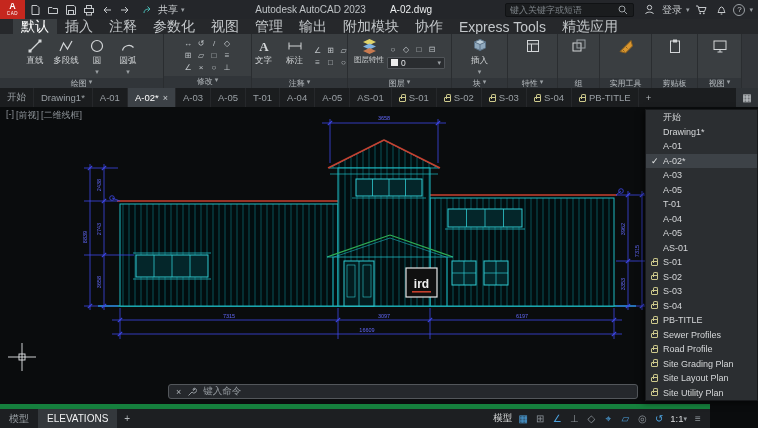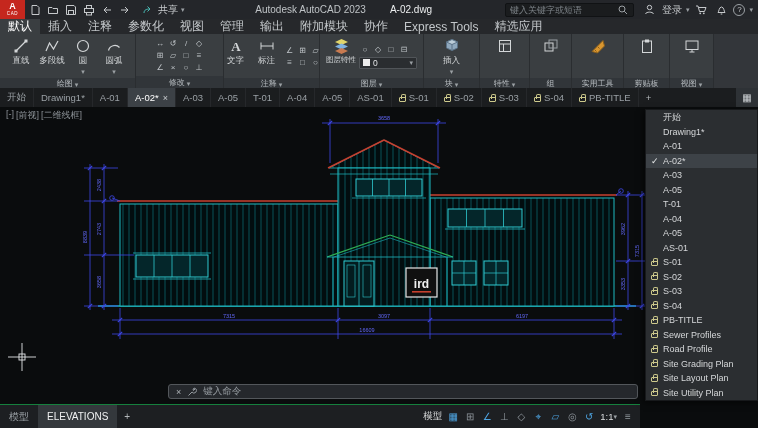--- a/index.html
+++ b/index.html
@@ -16,29 +16,29 @@
   .mid{flex:1;display:flex;justify-content:center;min-width:0}
   .title-mid{display:flex;gap:24px;white-space:nowrap}
   .app-t{color:#bfc3c6}.doc-t{color:#eceeef}
   .search{display:flex;align-items:center;background:#1a1c1e;border:1px solid #101214;border-radius:2px;height:14px;padding:0 4px;gap:4px;margin:0 6px}
   .search input{background:transparent;border:none;outline:none;color:#d8dadc;font-size:9px;width:104px;font-family:Liberation Sans, sans-serif}
   .search input::placeholder{color:#7c8287}
   .trg{display:flex;align-items:center;gap:4px}
   .help{width:12px;height:12px;border:1px solid #9ba0a4;border-radius:50%;display:flex;align-items:center;justify-content:center;font-size:8px;color:#c6c9cc}
 
   
-  .rtabs{height:15px;background:#26282b;display:flex;align-items:stretch;padding-left:0;font-size:12px}
+  .rtabs{height:15px;background:#26282b;display:flex;align-items:stretch;padding-left:13px;font-size:14px}
   .rtab{display:flex;align-items:center;padding:0 8px;color:#c3c7ca;white-space:nowrap}
   .rtab.act{background:#3a3e41;color:#fff}
 
   
   .ribbon{height:54px;background:#33363a;display:flex;align-items:stretch;overflow:hidden}
   .panel{display:flex;flex-direction:column;border-right:1px solid #2a2d30;background:#3a3e41;flex:none}
   .pbody{flex:1;display:flex;align-items:center;justify-content:center;padding:1px 3px;gap:3px}
-  .plabel{height:12px;background:#313539;color:#b4b9bd;font-size:8px;display:flex;align-items:flex-end;justify-content:center;gap:2px;white-space:nowrap}
+  .plabel{height:12px;background:#313539;color:#b4b9bd;font-size:8px;display:flex;align-items:flex-start;justify-content:center;gap:2px;white-space:nowrap}
   .bb{display:flex;flex-direction:column;align-items:center;justify-content:flex-start;gap:1px;font-size:8.5px;color:#d3d6d8;min-width:28px;padding-top:3px;height:42px;white-space:nowrap}
   .mini{display:grid;gap:1px;font-size:8px;color:#bfc4c8}
   .mini span{width:12px;height:11px;display:flex;align-items:center;justify-content:center}
   .m3{grid-template-columns:repeat(4,12px)}
   .m2{grid-template-columns:repeat(3,12px)}
   .lcol{display:flex;flex-direction:column;gap:2px;justify-content:center}
   .lrow{display:flex;gap:1px}
   .layer-field{width:58px;height:12px;background:#2a2d30;border:1px solid #515559;border-radius:1px;display:flex;align-items:center;gap:3px;padding:0 3px;font-size:8.5px;color:#e3e5e7}
   .chip{width:7px;height:7px;background:#ececec;flex:none}
   .layer-field .caret{margin-left:auto}
@@ -65,21 +65,21 @@
   .cmd .cx{color:#aeb3b7;font-size:9px}
 
   
   .dd{position:absolute;right:0;top:109px;width:113px;background:#2b2e31;border:1px solid #17191b;box-shadow:-2px 2px 6px rgba(0,0,0,.55);z-index:4}
   .orow{display:flex;align-items:center;height:14.5px;padding:0 5px;font-size:9px;color:#d5d7d9;white-space:nowrap;overflow:hidden}
   .orow.sel{background:#3d4247}
   .orow .ic{width:12px;flex:none;display:flex;align-items:center}
   .orow .lk{margin-top:2px}
 
   
-  .sb{position:absolute;left:0;top:404px;width:640px;height:24px;background:#1d1f22;display:flex;align-items:stretch;font-size:10px;border-top:1px solid #15803d}
+  .sb{position:absolute;left:0;top:404px;width:710px;height:24px;background:#1d1f22;display:flex;align-items:stretch;font-size:10px;border-top:5px solid #15803d}
   .ltab{display:flex;align-items:center;padding:0 9px;color:#9aa0a5;white-space:nowrap}
   .ltab.act{background:#34383c;color:#f0f1f2}
   .lplus{display:flex;align-items:center;padding:0 7px;color:#b4b8bb}
   .sr{margin-left:auto;display:flex;align-items:center;gap:1px;padding-right:4px}
   .si{min-width:16px;height:17px;display:flex;align-items:center;justify-content:center;border-radius:2px;font-size:10px;color:#8e959b;padding:0 2px;white-space:nowrap}
   .si.on{color:#4da3e0}
   .si.txt{color:#dadcdd;font-size:9.5px}
 </style>
 </head>
 <body>
@@ -184,21 +184,21 @@
     <div class="rtab">管理</div>
     <div class="rtab">输出</div>
     <div class="rtab">附加模块</div>
     <div class="rtab">协作</div>
     <div class="rtab">Express Tools</div>
     <div class="rtab">精选应用</div>
   </div>
 
   <div class="ribbon">
 
-    <div class="panel" style="width:136px">
+    <div class="panel" style="width:164px">
       <div class="pbody">
         <div class="bb">
           <svg width="16" height="16">
               <line x1="3" y1="13" x2="13" y2="3" stroke="#d3d6d8" stroke-width="1.2"></line>
               <rect x="1.5" y="11.5" width="3" height="3" fill="#d3d6d8"></rect>
               <rect x="11.5" y="1.5" width="3" height="3" fill="#d3d6d8"></rect>
             </svg>
           <span>直线</span>
         </div>
         <div class="bb">

